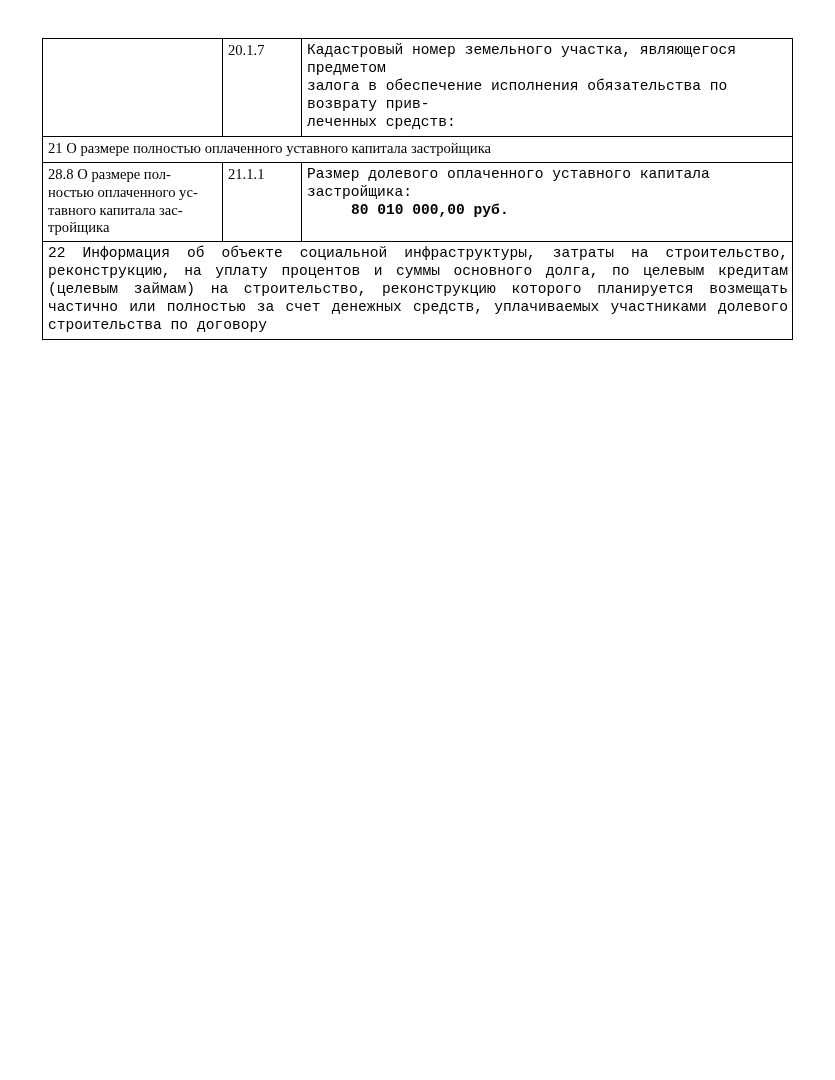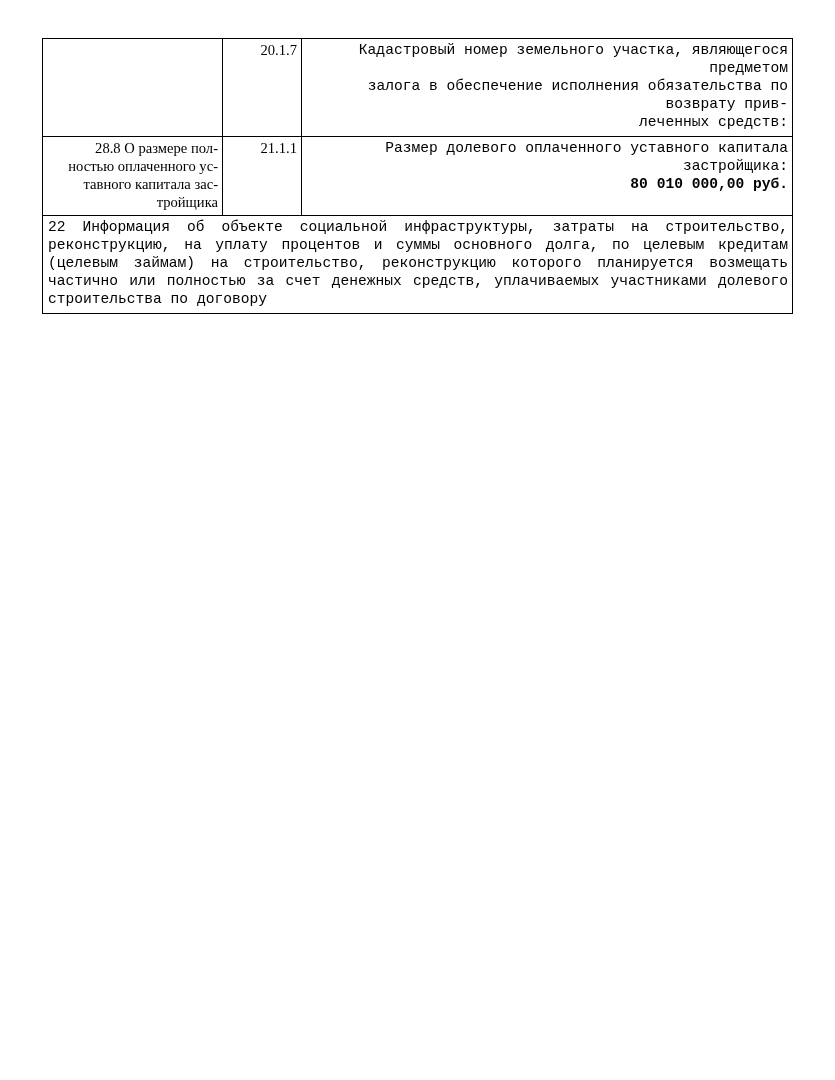--- a/index.html
+++ b/index.html
@@ -38,25 +38,26 @@
   .col-c { width: auto; font-family: Liberation Mono, monospace; }
   .num-cell {
     text-align: left;
     padding-left: 6px;
   }
   .full-row td {
     padding-right: 8px;
   }
   .bold {
     font-weight: bold;
+    margin-left: 44px;
   }
   .cell-text {
     display: block;
     white-space: pre-line;
-    text-align: right;
+    text-align: left;
   }
   .cell-text.justify {
     text-align: justify;
     text-align-last: left;
     font-family: Liberation Mono, monospace;
   }
   .pad-top-mid {
     padding-top: 22px;
   }
   .nowrap-amount {
@@ -83,20 +84,25 @@
         <td class="col-b num-cell">
           <span class="cell-text">20.1.7</span>
         </td>
         <td class="col-c">
           <span class="cell-text">Кадастровый номер земельного участка, являющегося предметом
 залога в обеспечение исполнения обязательства по возврату прив-
 леченных средств:</span>
         </td>
       </tr>
 
+      <tr class="full-row">
+        <td colspan="3">
+          <span class="cell-text">21 О размере полностью оплаченного уставного капитала застройщика</span>
+        </td>
+      </tr>
 
       <tr>
         <td class="col-a">
           <span class="cell-text">28.8 О размере пол-
 ностью оплаченного ус-
 тавного капитала зас-
 тройщика</span>
         </td>
         <td class="col-b num-cell pad-top-mid">
           <span class="cell-text">21.1.1</span>

